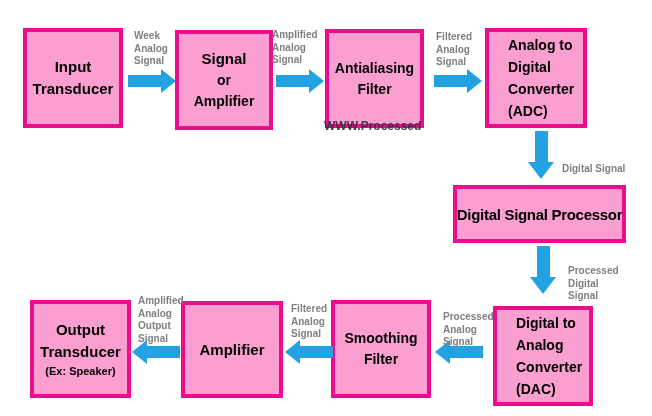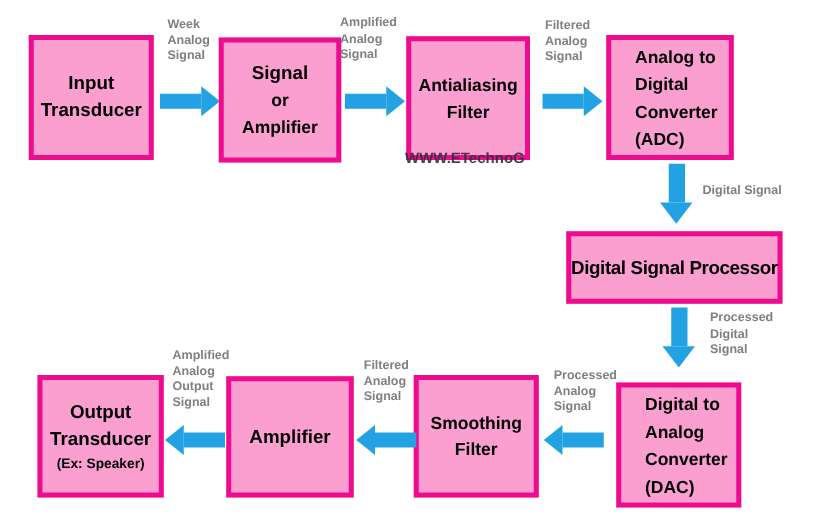--- a/index.html
+++ b/index.html
@@ -37,20 +37,21 @@
   .box.left-align .ln { line-height:22px; }
   .indent { }
   .dsp-line { display:block; font-size:15px; letter-spacing:-0.3px; white-space:nowrap; }
 
   .sig-label {
     position:absolute;
     color:var(--label-text);
     font-weight:bold;
     font-size:10px; line-height:12.5px;
     white-space:nowrap;
+    margin-top:16px;
   }
   .sig-label div { display:block; }
 
   
   .arr-r { position:absolute; display:flex; align-items:center; }
   .arr-r .shaft { width:33px; height:12px; background:var(--arrow); }
   .arr-r .head  { width:0; height:0; border-top:12px solid transparent; border-bottom:12px solid transparent; border-left:15px solid var(--arrow); }
 
   .arr-l { position:absolute; display:flex; align-items:center; }
   .arr-l .head  { width:0; height:0; border-top:12px solid transparent; border-bottom:12px solid transparent; border-right:15px solid var(--arrow); }
@@ -106,21 +107,21 @@
   <div class="sig-label" style="left:272px; top:13px;">
     <div>Amplified</div>
     <div>Analog</div>
     <div>Signal</div>
   </div>
 
   <div class="box" style="left:325px; top:29px; width:99px; height:99px;">
     <span class="ln">Antialiasing</span>
     <span class="ln">Filter</span>
   </div>
-  <div class="watermark">WWW.ETechnoG</div>
+  <div class="watermark">WWW.Processed</div>
 
   <div class="arr-r" style="left:434px; top:69px;">
     <div class="shaft"></div>
     <div class="head"></div>
   </div>
   <div class="sig-label" style="left:436px; top:15px;">
     <div>Filtered</div>
     <div>Analog</div>
     <div>Signal</div>
   </div>

